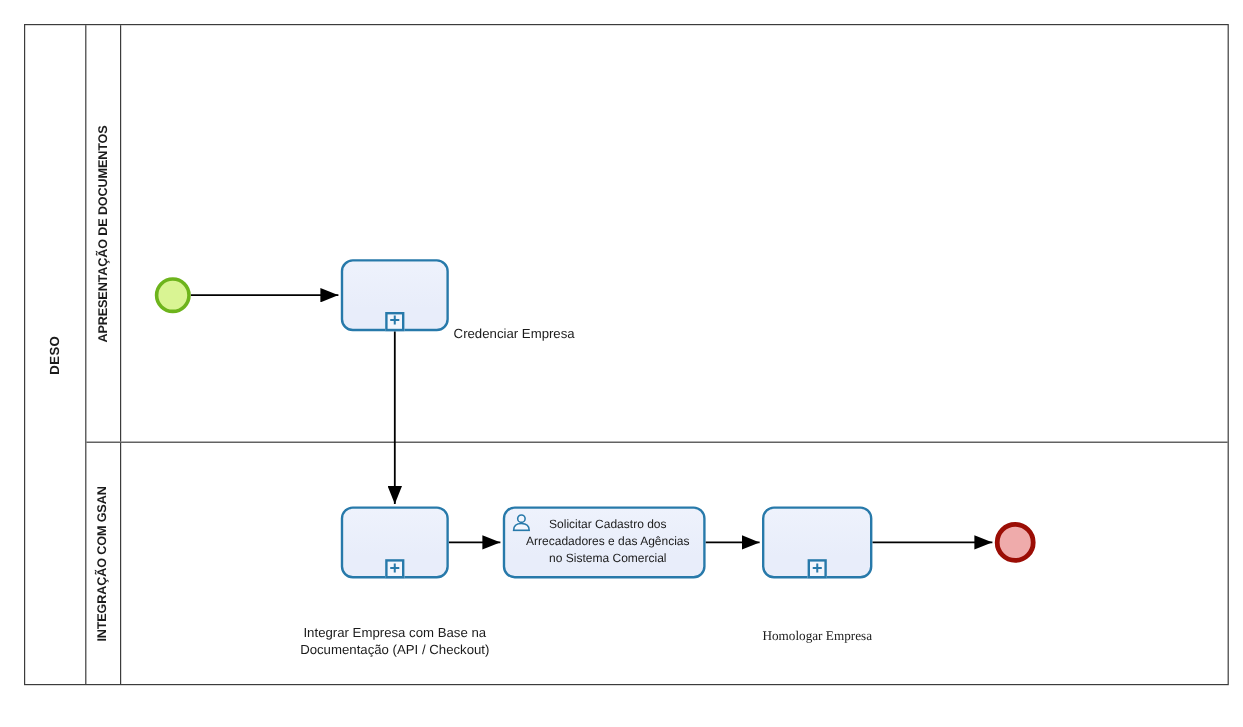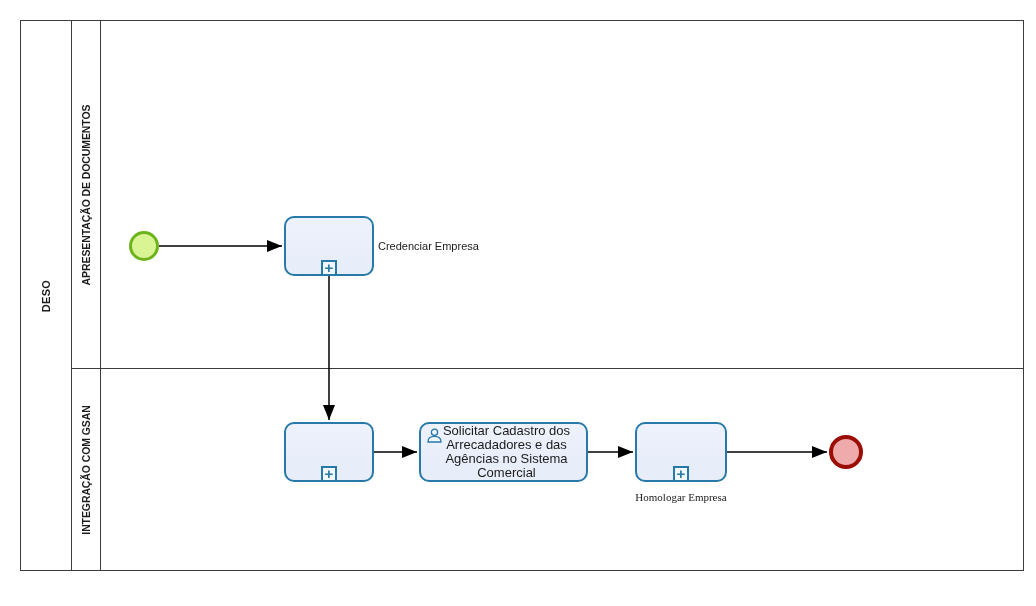--- a/index.html
+++ b/index.html
@@ -32,26 +32,26 @@
 
   
   .task{position:absolute;border:2px solid var(--task-border);border-radius:10px;background:linear-gradient(180deg,#eef2fc 0%,var(--task-fill) 70%);}
   .task.subprocess{width:90px;height:60px;}
   .plus-marker{position:absolute;left:50%;bottom:-2px;transform:translateX(-50%);width:16px;height:16px;border:2px solid var(--task-border);background:#f2f6fd;color:var(--task-border);font-size:15px;font-weight:bold;line-height:11px;text-align:center;}
   .event{position:absolute;border-radius:50%;}
   .event-start{left:129px;top:231px;width:30px;height:30px;border:3px solid var(--start-border);background:var(--start-fill);}
   .event-end{left:829px;top:435px;width:34px;height:34px;border:4px solid var(--end-border);background:var(--end-fill);}
 
   
-  .node-label{position:absolute;font-size:11px;line-height:14px;color:var(--text);}
+  .node-label{position:absolute;font-size:11px;line-height:14px;color:var(--text);margin-top:33px;}
   .label-credenciar{left:378px;top:239px;white-space:nowrap;}
   .label-integrar{left:234px;top:488px;width:190px;text-align:center;}
   .label-homologar{left:610px;top:490px;width:142px;text-align:center;font-family:Liberation Serif, serif;}
 
-  .task-solicitar{left:419px;top:422px;width:169px;height:60px;display:flex;align-items:center;justify-content:center;text-align:center;font-size:13px;line-height:14px;padding:4px 6px 4px 12px;}
+  .task-solicitar{left:419px;top:422px;width:169px;height:60px;display:flex;align-items:center;justify-content:center;text-align:center;font-size:10px;line-height:14px;padding:4px 6px 4px 12px;}
   .user-icon{position:absolute;left:5px;top:4px;}
 
   
   .flows{position:absolute;left:0;top:0;width:1036px;height:606px;pointer-events:none;}
 </style>
 </head>
 <body>
 
 <div class="canvas">
 
@@ -89,20 +89,21 @@
   <div class="event event-start"></div>
 
   <div class="task subprocess" style="left:284px;top:216px;">
     <div class="plus-marker">+</div>
   </div>
   <div class="node-label label-credenciar">Credenciar Empresa</div>
 
   <div class="task subprocess" style="left:284px;top:422px;">
     <div class="plus-marker">+</div>
   </div>
+  <div class="node-label label-integrar">Integrar Empresa com Base na Documentação (API / Checkout)</div>
 
   <div class="task task-solicitar">
     <span class="user-icon">
       <svg width="17" height="15" viewBox="0 0 17 15">
         <circle cx="8.5" cy="4.2" r="3.1" style="fill:#f2f6fd;stroke:var(--task-border);stroke-width:1.3;"></circle>
         <path d="M2,14 C2,9.5 5,8.3 8.5,8.3 C12,8.3 15,9.5 15,14 Z" style="fill:#f2f6fd;stroke:var(--task-border);stroke-width:1.3;"></path>
       </svg>
     </span>
     <span>Solicitar Cadastro dos Arrecadadores e das Agências no Sistema Comercial</span>
   </div>

